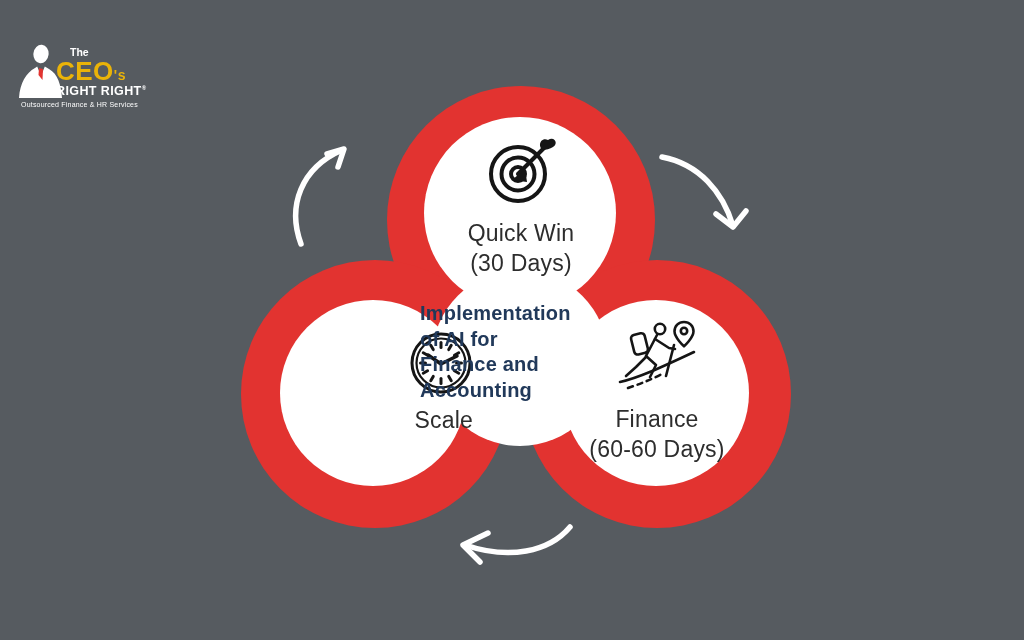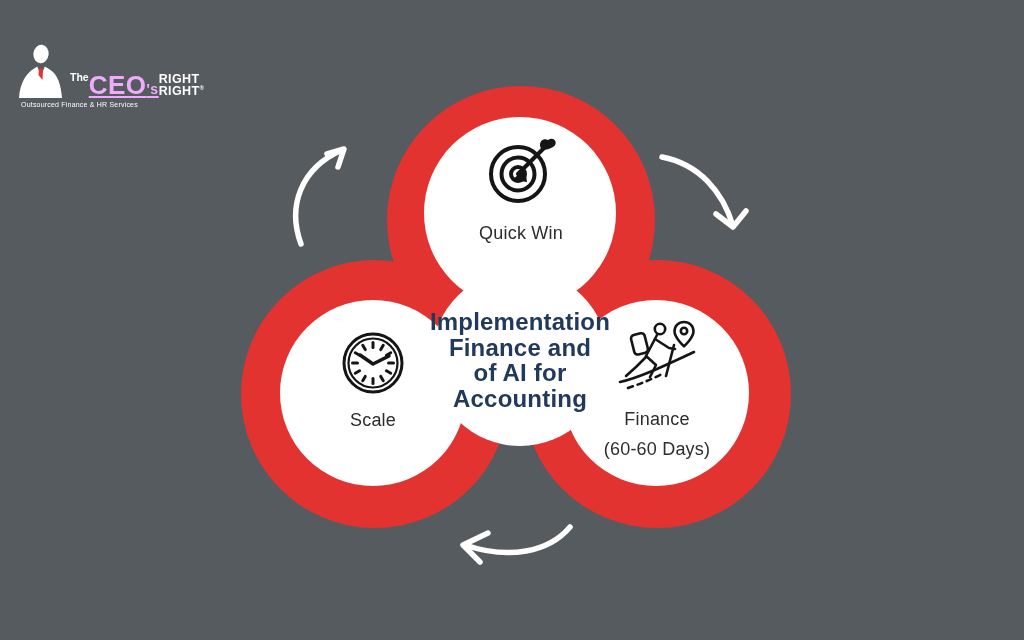--- a/index.html
+++ b/index.html
@@ -6,23 +6,23 @@
   .stage {
     position:relative; width:1024px; height:640px; overflow:hidden;
     background:#565b60;
     font-family:"Liberation Sans", sans-serif;
   }
 
   
   .logo { position:absolute; left:18px; top:44px; width:130px; }
   .logo-row { display:flex; align-items:flex-end; }
   .logo-bust { flex:0 0 auto; }
-  .logo-textcol { margin-left:-6px; display:flex; line-height:1; }
+  .logo-textcol { margin-left:-6px; display:flex; flex-direction:column; line-height:1; }
   .logo-the { font-size:10.5px; font-weight:bold; color:#ffffff; margin-left:14px; margin-bottom:1px; }
-  .logo-ceo { color:#f0abfc; font-weight:bold; font-size:26px; letter-spacing:0.5px;text-decoration:underline; }
+  .logo-ceo { color:#eab308; font-weight:bold; font-size:26px; letter-spacing:0.5px; }
   .logo-ceo .apos { font-size:14px; font-weight:bold; }
   .logo-rh { color:#ffffff; font-weight:bold; font-size:12.5px; letter-spacing:0.4px; margin-top:1px; }
   .logo-rh sup { font-size:6px; }
   .logo-tagline { color:#ffffff; font-size:7px; letter-spacing:0.2px; margin-top:3px; margin-left:3px; white-space:nowrap; }
 
   
   .red-circle { position:absolute; border-radius:50%; background:#e23330; }
   .rc-top   { left:387px; top:86px;  width:268px; height:268px; }
   .rc-left  { left:241px; top:260px; width:268px; height:268px; }
   .rc-right { left:523px; top:260px; width:268px; height:268px; }
@@ -31,32 +31,32 @@
   .wc-top    { left:424px; top:117px; width:192px; height:192px; }
   .wc-left   { left:280px; top:300px; width:186px; height:186px; }
   .wc-right  { left:563px; top:300px; width:186px; height:186px; }
   .wc-center { left:432px; top:270px; width:176px; height:176px; }
 
   
   .node {
     position:absolute; width:200px; display:flex; flex-direction:column;
     align-items:center; text-align:center; color:#2d2d2d;
   }
-  .node-title, .node-duration { font-size:18px; line-height:30px; letter-spacing:0.2px; }
+  .node-title, .node-duration { font-size:23px; line-height:30px; letter-spacing:0.2px; }
   .node-top   { left:421px; top:136px; }
-  .node-left  { left:273px; top:331px; }
+  .node-left  { left:273px; top:331px;align-items:flex-end; }
   .node-right { left:557px; top:320px; }
   .node-top   .node-icon { margin-bottom:12px; }
   .node-left  .node-icon { margin-bottom:10px; }
   .node-right .node-icon { margin-bottom:4px; }
 
   .center-text {
     position:absolute; left:420px; top:301px; width:200px;
-    text-align:center; color:#21395a; font-weight:bold;
-    font-size:24px; line-height:25.5px; letter-spacing:0.2px;margin-top:8px;
+    color:#21395a; font-weight:bold;
+    font-size:20px; line-height:25.5px; letter-spacing:0.2px;
   }
 
   
   .arrows { position:absolute; left:0; top:0; width:1024px; height:640px; pointer-events:none; }
 </style>
 </head>
 <body>
 
 <div class="stage">
 
@@ -74,20 +74,21 @@
       <g fill="none" stroke="#151515" stroke-width="4">
         <circle cx="32" cy="38" r="27"></circle>
         <circle cx="32" cy="38" r="16.5"></circle>
         <circle cx="32" cy="38" r="7"></circle>
       </g>
       <line x1="32" y1="38" x2="60" y2="10" stroke="#151515" stroke-width="4" stroke-linecap="round"></line>
       <path d="M26,44 L39,33 L41,46 Z" fill="#151515"></path>
       <path d="M56,14 C51,8 56,1 62,4 C68,0 73,7 67,11 C64,13 60,14 56,14 Z" fill="#151515"></path>
     </svg>
     <div class="node-title">Quick Win</div>
+    <div class="node-duration">(30 Days)</div>
   </div>
 
   <div class="node node-left">
     <svg class="node-icon" width="64" height="64" viewBox="0 0 64 64">
       <circle cx="32" cy="32" r="29" fill="none" stroke="#151515" stroke-width="3"></circle>
       <circle cx="32" cy="32" r="24.5" fill="none" stroke="#151515" stroke-width="2.2"></circle>
       <g stroke="#151515" stroke-width="3" stroke-linecap="round">
         <line x1="32" y1="11.5" x2="32" y2="16.5"></line>
         <line x1="32" y1="11.5" x2="32" y2="16.5" transform="rotate(30 32 32)"></line>
         <line x1="32" y1="11.5" x2="32" y2="16.5" transform="rotate(60 32 32)"></line>
@@ -121,22 +122,22 @@
         <path d="M68,2 C62.5,2 58.5,6 58.5,11.3 C58.5,17.8 68,26.3 68,26.3 C68,26.3 77.5,17.8 77.5,11.3 C77.5,6 73.5,2 68,2 Z"></path>
         <circle cx="68" cy="11" r="3.2"></circle>
       </g>
     </svg>
     <div class="node-title">Finance</div>
     <div class="node-duration">(60-60 Days)</div>
   </div>
 
   <div class="center-text">
     <div>Implementation</div>
+    <div>of AI for</div>
     <div>Finance and</div>
-    <div>of AI for</div>
     <div>Accounting</div>
   </div>
 
   <svg class="arrows" viewBox="0 0 1024 640">
     <g fill="none" stroke="#ffffff" stroke-width="5.5" stroke-linecap="round" stroke-linejoin="round">
       <g>
         <path d="M301,244 C287,206 301,168 342,150"></path>
         <path d="M327,154 L344,149 L338,167"></path>
       </g>
       <g>

